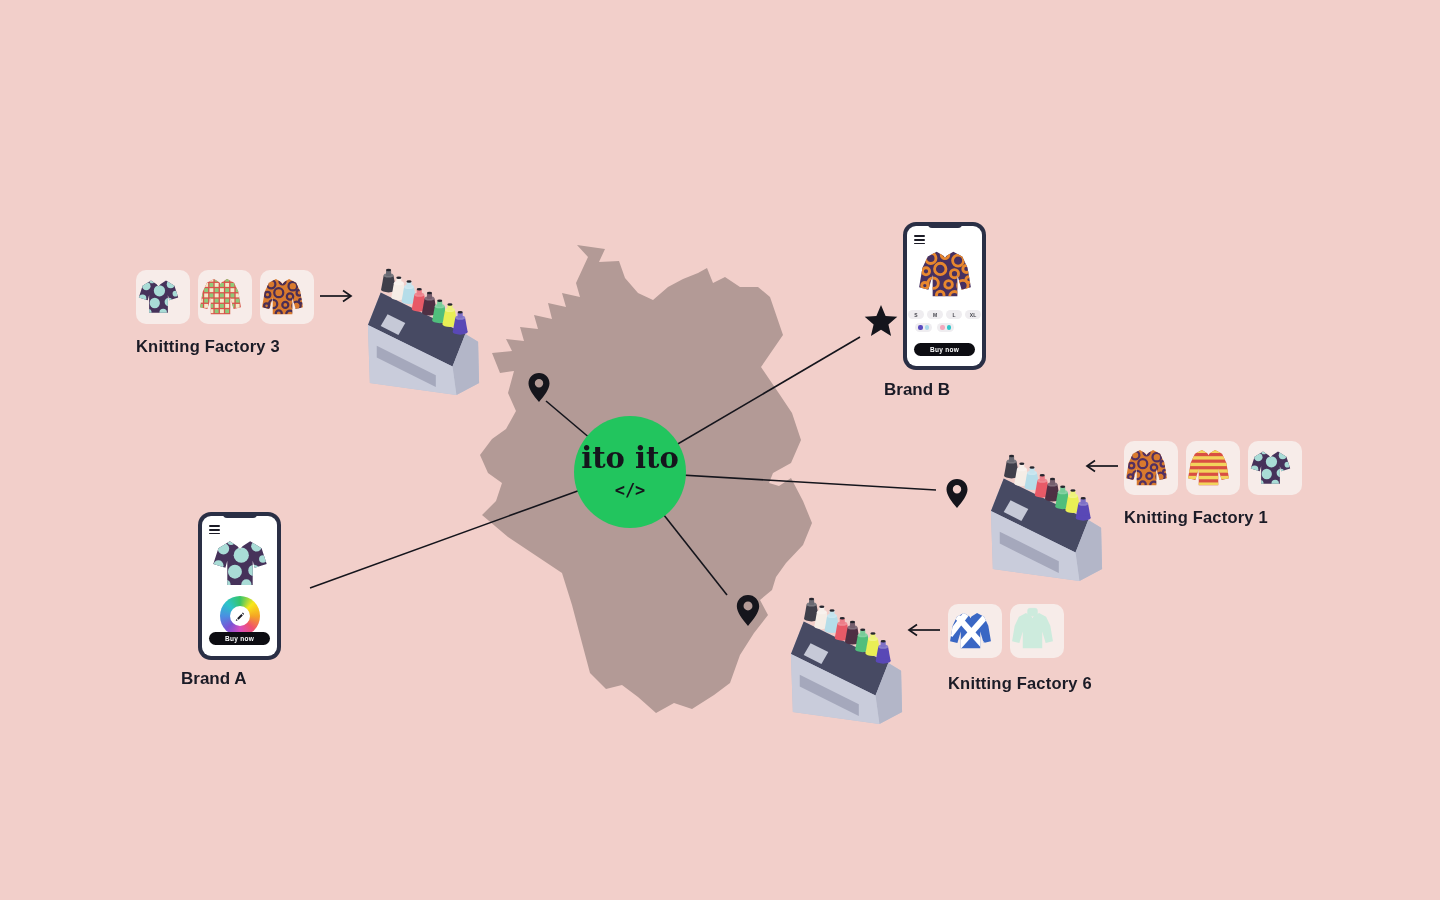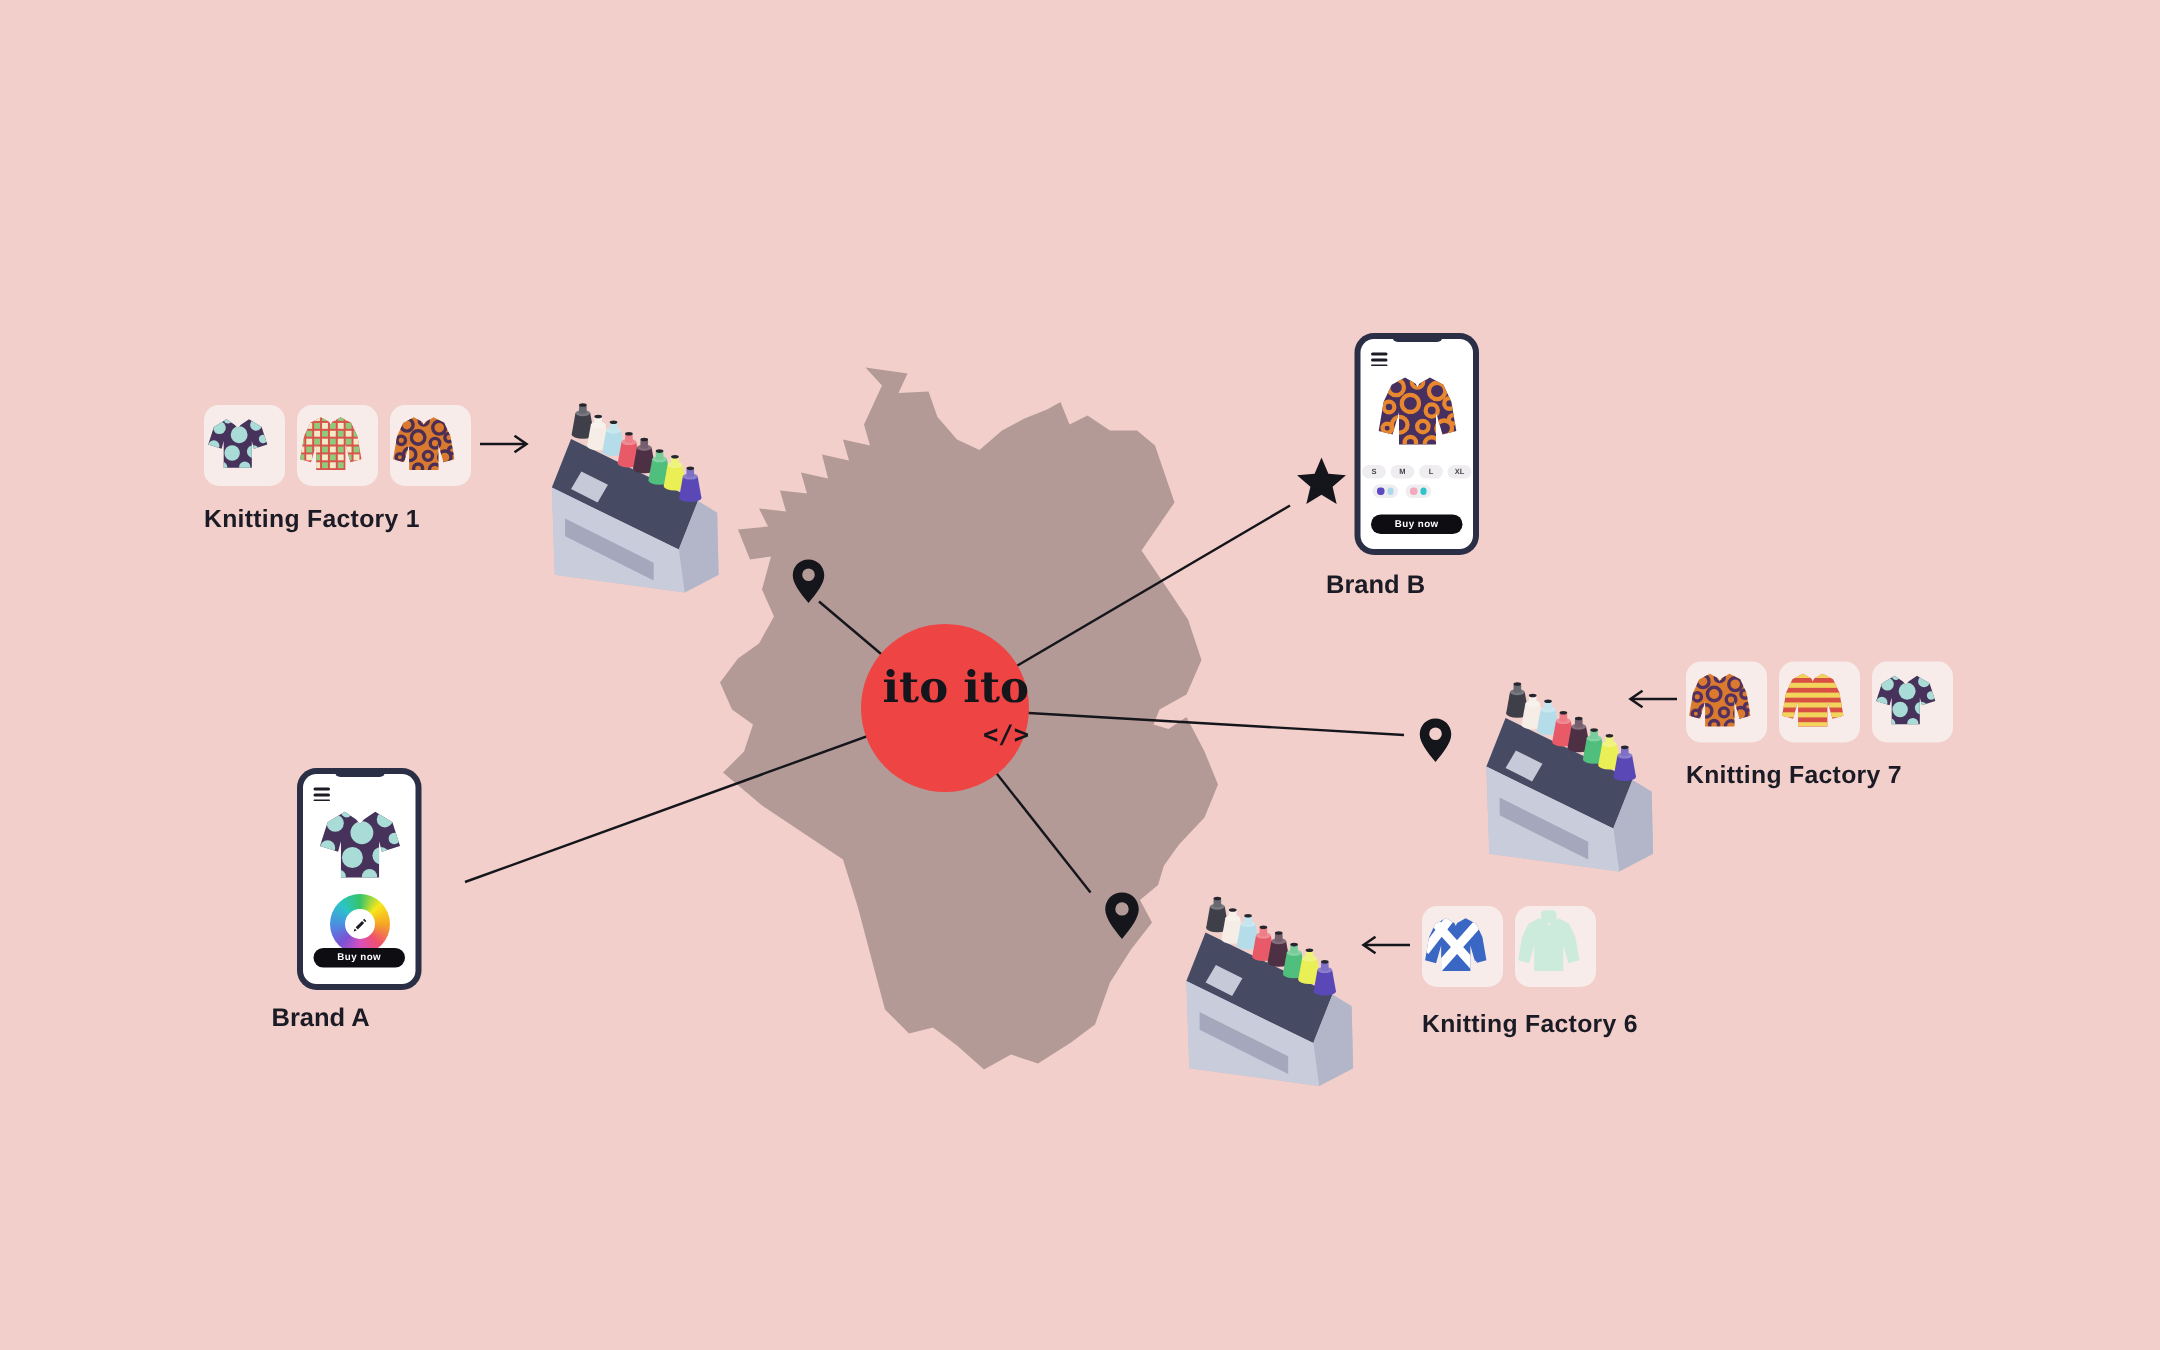--- a/index.html
+++ b/index.html
@@ -3,21 +3,21 @@
 <meta charset="utf-8">
 <style>
   html,body{margin:0;padding:0;}
   .stage{position:relative;width:1440px;height:900px;background:#F2CFCA;overflow:hidden;
          font-family:"Liberation Sans",sans-serif;color:#1B1B26;}
   .mapsvg{position:absolute;left:478px;top:243px;z-index:1;}
   .lines{position:absolute;left:0;top:0;z-index:2;}
   .pin{position:absolute;z-index:3;}
   .deco{position:absolute;z-index:4;}
   .circle{position:absolute;left:574px;top:416px;width:112px;height:112px;border-radius:50%;
-          background:#ef4444;display:flex;flex-direction:column;align-items:flex-end;justify-content:center;z-index:5;}
+          background:#22c55e;display:flex;flex-direction:column;align-items:center;justify-content:center;z-index:5;}
   .circle .t1{font-family:"DejaVu Serif",serif;font-weight:700;font-size:29px;line-height:1;color:#15151C;}
   .circle .t2{font-family:"DejaVu Sans Mono",monospace;font-weight:700;font-size:17px;margin-top:7px;color:#15151C;}
   .card{position:absolute;width:54px;height:54px;border-radius:10px;background:#F7ECE9;
         display:flex;align-items:center;justify-content:center;z-index:4;}
   .card svg{width:45px;height:45px;}
   .flabel{position:absolute;font-weight:700;font-size:16.5px;letter-spacing:.2px;color:#1B1B26;z-index:4;white-space:nowrap;}
   .blabel{position:absolute;font-weight:700;font-size:17px;color:#1B1B26;z-index:4;text-align:left;width:120px;}
   .machine{position:absolute;width:120px;height:138px;z-index:4;}
   .machine svg{width:100%;height:100%;}
   .phone{position:absolute;width:83px;height:148px;background:#2A2F45;border-radius:13px;z-index:4;}
@@ -205,21 +205,21 @@
             <circle cx="14" cy="33" r="4.4" fill="none" stroke="#4A2E55" stroke-width="2.4"></circle>
             <circle cx="27" cy="34" r="3.2" fill="none" stroke="#4A2E55" stroke-width="2.4"></circle>
             <circle cx="39" cy="35" r="4.4" fill="none" stroke="#4A2E55" stroke-width="2.4"></circle>
             <circle cx="20" cy="43" r="3.2" fill="none" stroke="#4A2E55" stroke-width="2.4"></circle>
             <circle cx="32" cy="44" r="4" fill="none" stroke="#4A2E55" stroke-width="2.4"></circle>
             <circle cx="7" cy="35" r="2.6" fill="none" stroke="#4A2E55" stroke-width="2.4"></circle>
             <circle cx="44" cy="30" r="2.4" fill="none" stroke="#4A2E55" stroke-width="2.4"></circle>
           </g>
         </svg></span>
     </div>
-  <div class="flabel" style="left:136px;top:337px;">Knitting Factory 1</div>
+  <div class="flabel" style="left:136px;top:337px;">Knitting Factory 3</div>
   <svg class="deco" style="left:319px;top:289px;" width="34" height="14" viewBox="0 0 34 14">
     <g stroke="#15151C" stroke-width="1.7" fill="none">
         <line x1="1" y1="7" x2="31" y2="7"></line>
         <polyline points="24,1.5 32,7 24,12.5"></polyline>
       </g>
   </svg>
   <div class="machine" style="left:363px;top:261px;"><svg viewBox="0 0 122 140">
     <polygon points="5,65 18,32 104,74 117,82 118,124 95,136 7,124" fill="#BFC2D2"></polygon>
     <polygon points="18,32 104,74 91,107 5,65" fill="#474A63"></polygon>
     <polygon points="104,74 117,82 118,124 95,136 91,107" fill="#B3B6C8"></polygon>
@@ -469,21 +469,21 @@
             <circle cx="7" cy="27" r="4" fill="#A9DCD6"></circle>
             <circle cx="20" cy="32" r="5.5" fill="#A9DCD6"></circle>
             <circle cx="35" cy="31" r="4.5" fill="#A9DCD6"></circle>
             <circle cx="29" cy="42" r="4" fill="#A9DCD6"></circle>
             <circle cx="13" cy="42" r="3.6" fill="#A9DCD6"></circle>
             <circle cx="42" cy="22" r="3" fill="#A9DCD6"></circle>
             <circle cx="17" cy="8" r="3" fill="#A9DCD6"></circle>
           </g>
         </svg></span>
     </div>
-  <div class="flabel" style="left:1124px;top:508px;">Knitting Factory 7</div>
+  <div class="flabel" style="left:1124px;top:508px;">Knitting Factory 1</div>
 
   <div class="machine" style="left:786px;top:590px;"><svg viewBox="0 0 122 140">
     <polygon points="5,65 18,32 104,74 117,82 118,124 95,136 7,124" fill="#BFC2D2"></polygon>
     <polygon points="18,32 104,74 91,107 5,65" fill="#474A63"></polygon>
     <polygon points="104,74 117,82 118,124 95,136 91,107" fill="#B3B6C8"></polygon>
     <polygon points="5,65 91,107 95,136 7,124" fill="#C9CCDB"></polygon>
     <polygon points="14,86 74,116 74,128 14,98" fill="#A5A8BC"></polygon>
     <polygon points="25,54 43,63 36,75 18,66" fill="#C6C9D7"></polygon>
     <g>
       <path d="M18.4,29 L21,14.5 L31,14.5 L33.6,29 Z" fill="#3F3F4A"></path>

